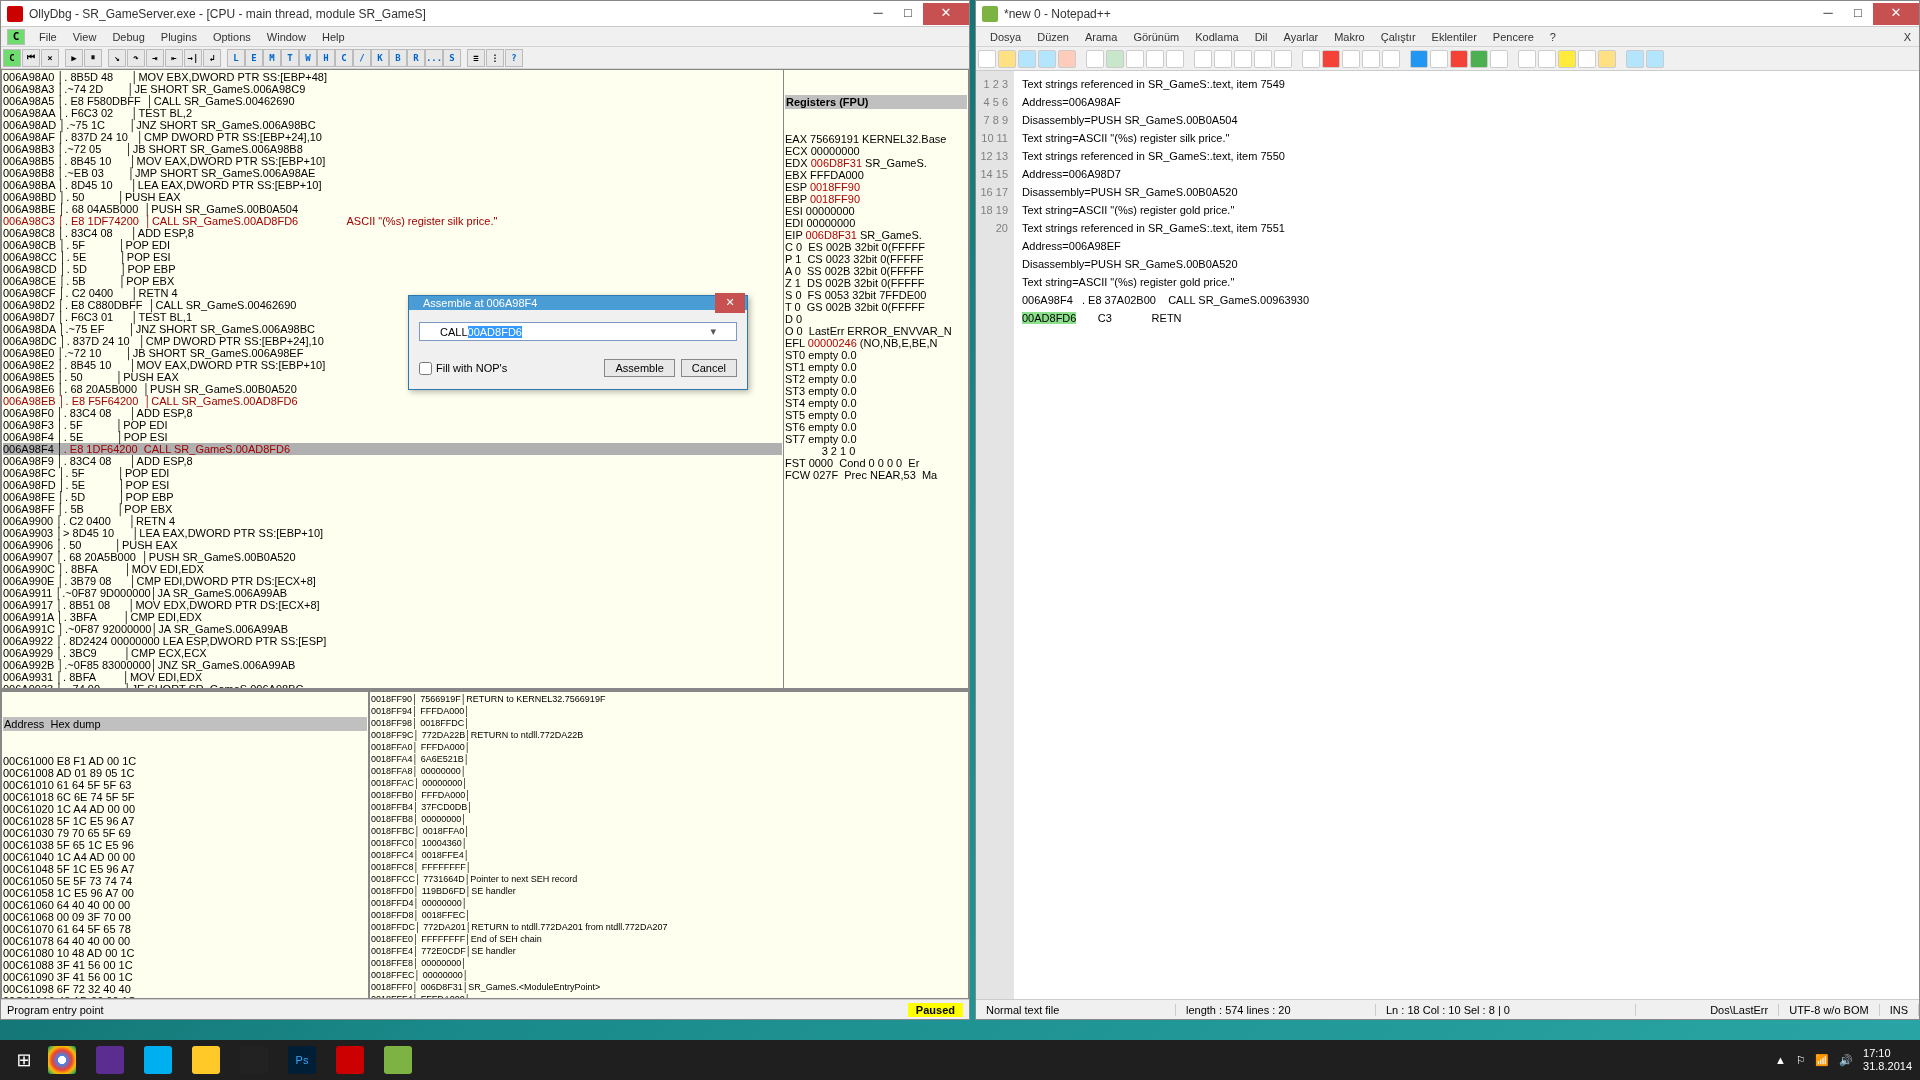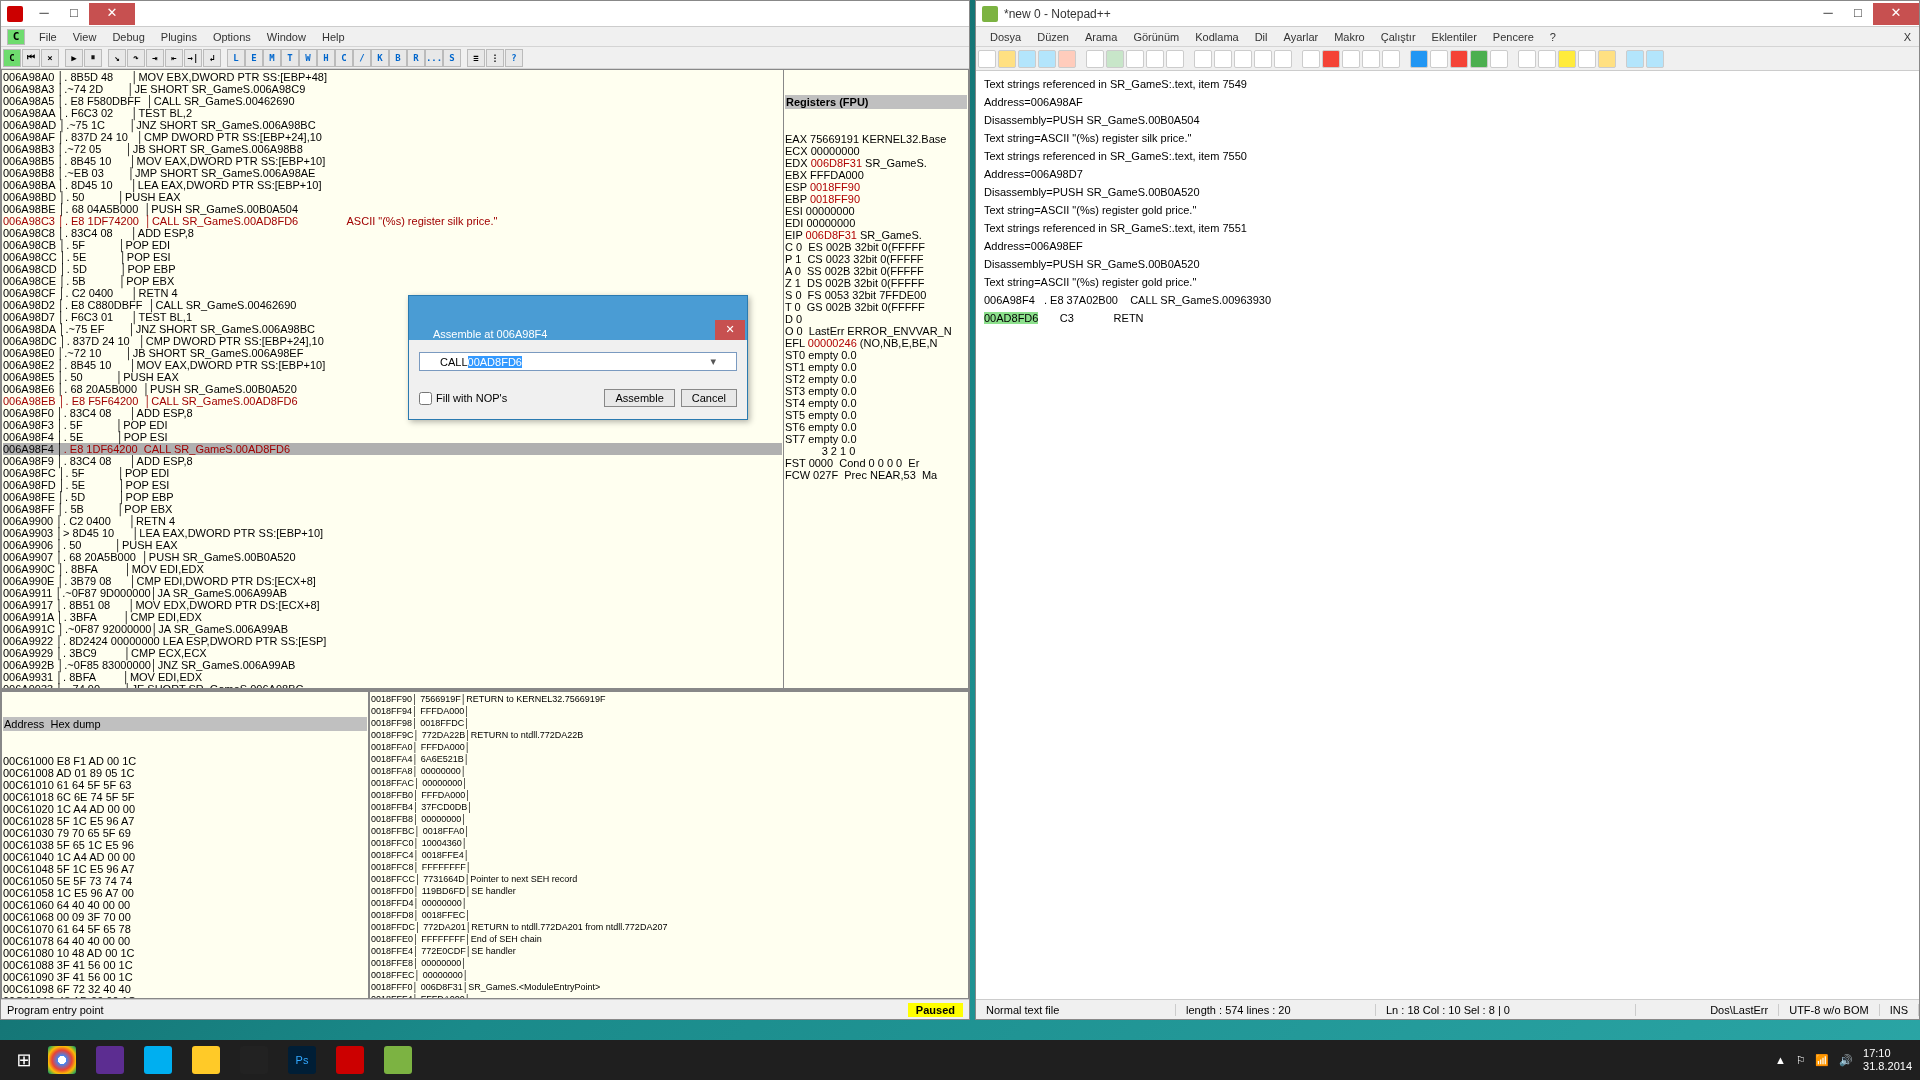--- a/index.html
+++ b/index.html
@@ -48,21 +48,21 @@
 .npp-tab .dot{width:8px;height:8px;background:#d00;border-radius:50%}
 .npp-editor{flex:1;display:flex;background:#fff;font-family:"Courier New",monospace;font-size:13px}
 .gutter{width:38px;background:#e4e4e4;color:#808080;text-align:right;padding:4px 6px 0 0;line-height:18px}
 .code{flex:1;padding:4px 0 0 8px;line-height:18px;white-space:pre;color:#000}
 .code .hl1{background:#8ce08c}
 .npp-status{height:20px;background:#f0f0f0;border-top:1px solid #ccc;display:flex;align-items:center;font-size:11px}
 .npp-status span{padding:0 10px;border-right:1px solid #ccc}
 
 
 .assemble-dlg{position:absolute;left:408px;top:295px;width:340px;background:#f0f0f0;border:1px solid #2a7ab0;box-shadow:2px 2px 6px rgba(0,0,0,.3)}
-.assemble-dlg .dlg-title{height:44px;background:#4a9cd4;color:#fff;display:flex;align-items:flex-end;padding-left:24px;font-size:12px}
+.assemble-dlg .dlg-title{height:14px;background:#4a9cd4;color:#fff;display:flex;align-items:center;padding-left:14px;font-size:12px}
 .assemble-dlg .dlg-title .close{margin-left:auto;background:#c75050;width:30px;height:20px;text-align:center;line-height:18px;color:#fff;margin-right:2px}
 .assemble-dlg .dlg-body{padding:12px 10px}
 .assemble-dlg .sel-in{background:#3399ff;color:#fff}
 .assemble-dlg .row2{display:flex;align-items:center;margin-top:18px}
 .assemble-dlg label{font-size:11px}
 .assemble-dlg .btns{margin-left:auto;display:flex;gap:6px}
 .assemble-dlg button{padding:2px 10px;font-size:11px;background:#e8e8e8;border:1px solid #888}
 
 
 .taskbar{position:absolute;left:0;bottom:0;width:100%;height:40px;background:#1f1f1f;display:flex;align-items:center}
@@ -73,20 +73,21 @@
 .taskbar .clock{text-align:left;line-height:13px}
 </style>
 </head>
 <body>
 
 <div class="desktop">
 
   <div class="window olly">
     <div class="titlebar">
       <div class="icon"></div>
+      <div class="title">OllyDbg - SR_GameServer.exe - [CPU - main thread, module SR_GameS]</div>
       <div class="winbtns">
         <div class="winbtn">─</div>
         <div class="winbtn">□</div>
         <div class="winbtn close">✕</div>
       </div>
     </div>
     <div class="menubar" id="olly-menus">
         <span class="tbtn c" style="width:16px;height:16px;margin-right:6px">C</span>
         <span>File</span>
         <span>View</span>
@@ -268,20 +269,41 @@
         <div class="npp-tbtn" style="background: rgb(255, 255, 255);"></div>
         <div class="npp-tbtn" style="background: rgb(255, 255, 255);"></div>
         <div class="npp-tbtn" style="background: rgb(255, 235, 59);"></div>
         <div class="npp-tbtn" style="background: rgb(255, 255, 255);"></div>
         <div class="npp-tbtn" style="background: rgb(255, 224, 130);"></div>
         <div style="width: 6px;"></div>
         <div class="npp-tbtn" style="background: rgb(179, 229, 252);"></div>
         <div class="npp-tbtn" style="background: rgb(179, 229, 252);"></div>
       </div>
     <div class="npp-editor">
+      <div class="gutter" id="gutter">1
+2
+3
+4
+5
+6
+7
+8
+9
+10
+11
+12
+13
+14
+15
+16
+17
+18
+19
+20
+</div>
       <div class="code" id="code"><div>Text strings referenced in SR_GameS:.text, item 7549</div><div>Address=006A98AF</div><div>Disassembly=PUSH SR_GameS.00B0A504</div><div>Text string=ASCII "(%s) register silk price."</div><div></div><div>Text strings referenced in SR_GameS:.text, item 7550</div><div>Address=006A98D7</div><div>Disassembly=PUSH SR_GameS.00B0A520</div><div>Text string=ASCII "(%s) register gold price."</div><div></div><div>Text strings referenced in SR_GameS:.text, item 7551</div><div>Address=006A98EF</div><div>Disassembly=PUSH SR_GameS.00B0A520</div><div>Text string=ASCII "(%s) register gold price."</div><div></div><div>006A98F4   . E8 37A02B00    CALL SR_GameS.00963930</div><div></div><div><span class="hl1">00AD8FD6</span>       C3             RETN</div><div></div><div></div></div>
     </div>
     <div class="npp-status">
       <span style="flex:0 0 200px">Normal text file</span>
       <span style="flex:0 0 200px">length : 574    lines : 20</span>
       <span style="flex:0 0 260px">Ln : 18    Col : 10    Sel : 8 | 0</span>
       <span style="flex:1;text-align:right">Dos\LastErr</span>
       <span>UTF-8 w/o BOM</span>
       <span>INS</span>
     </div>

